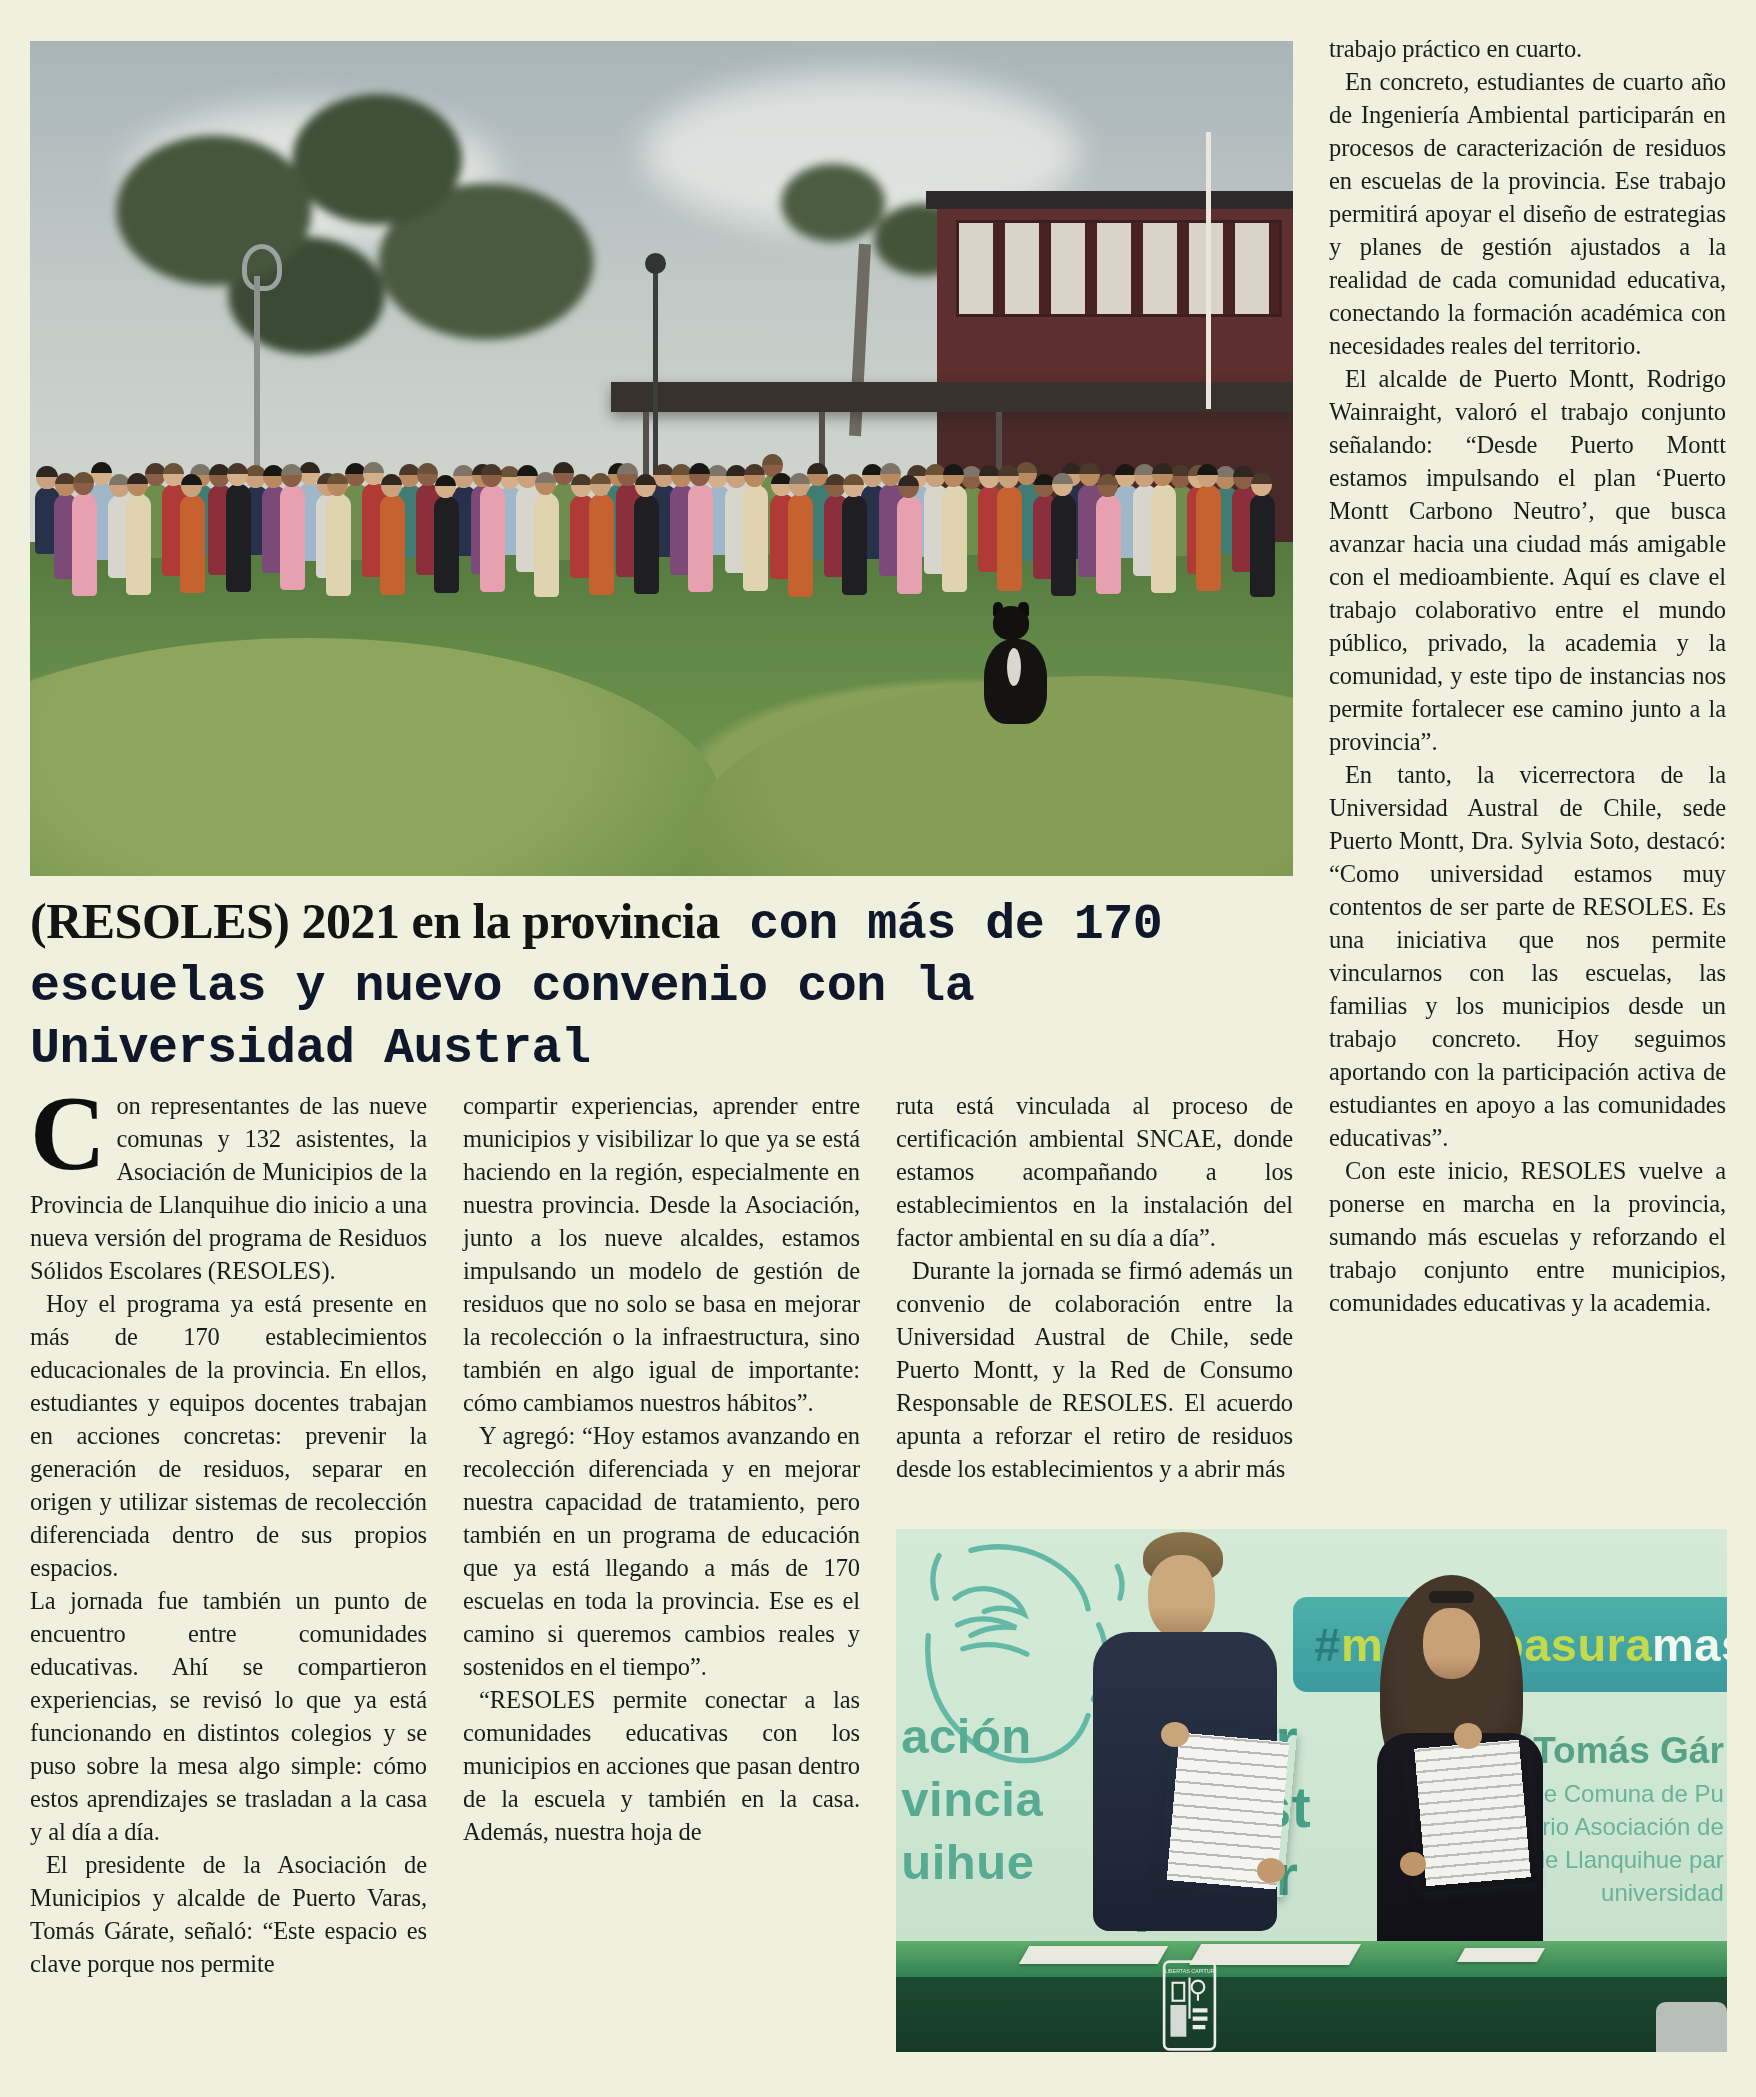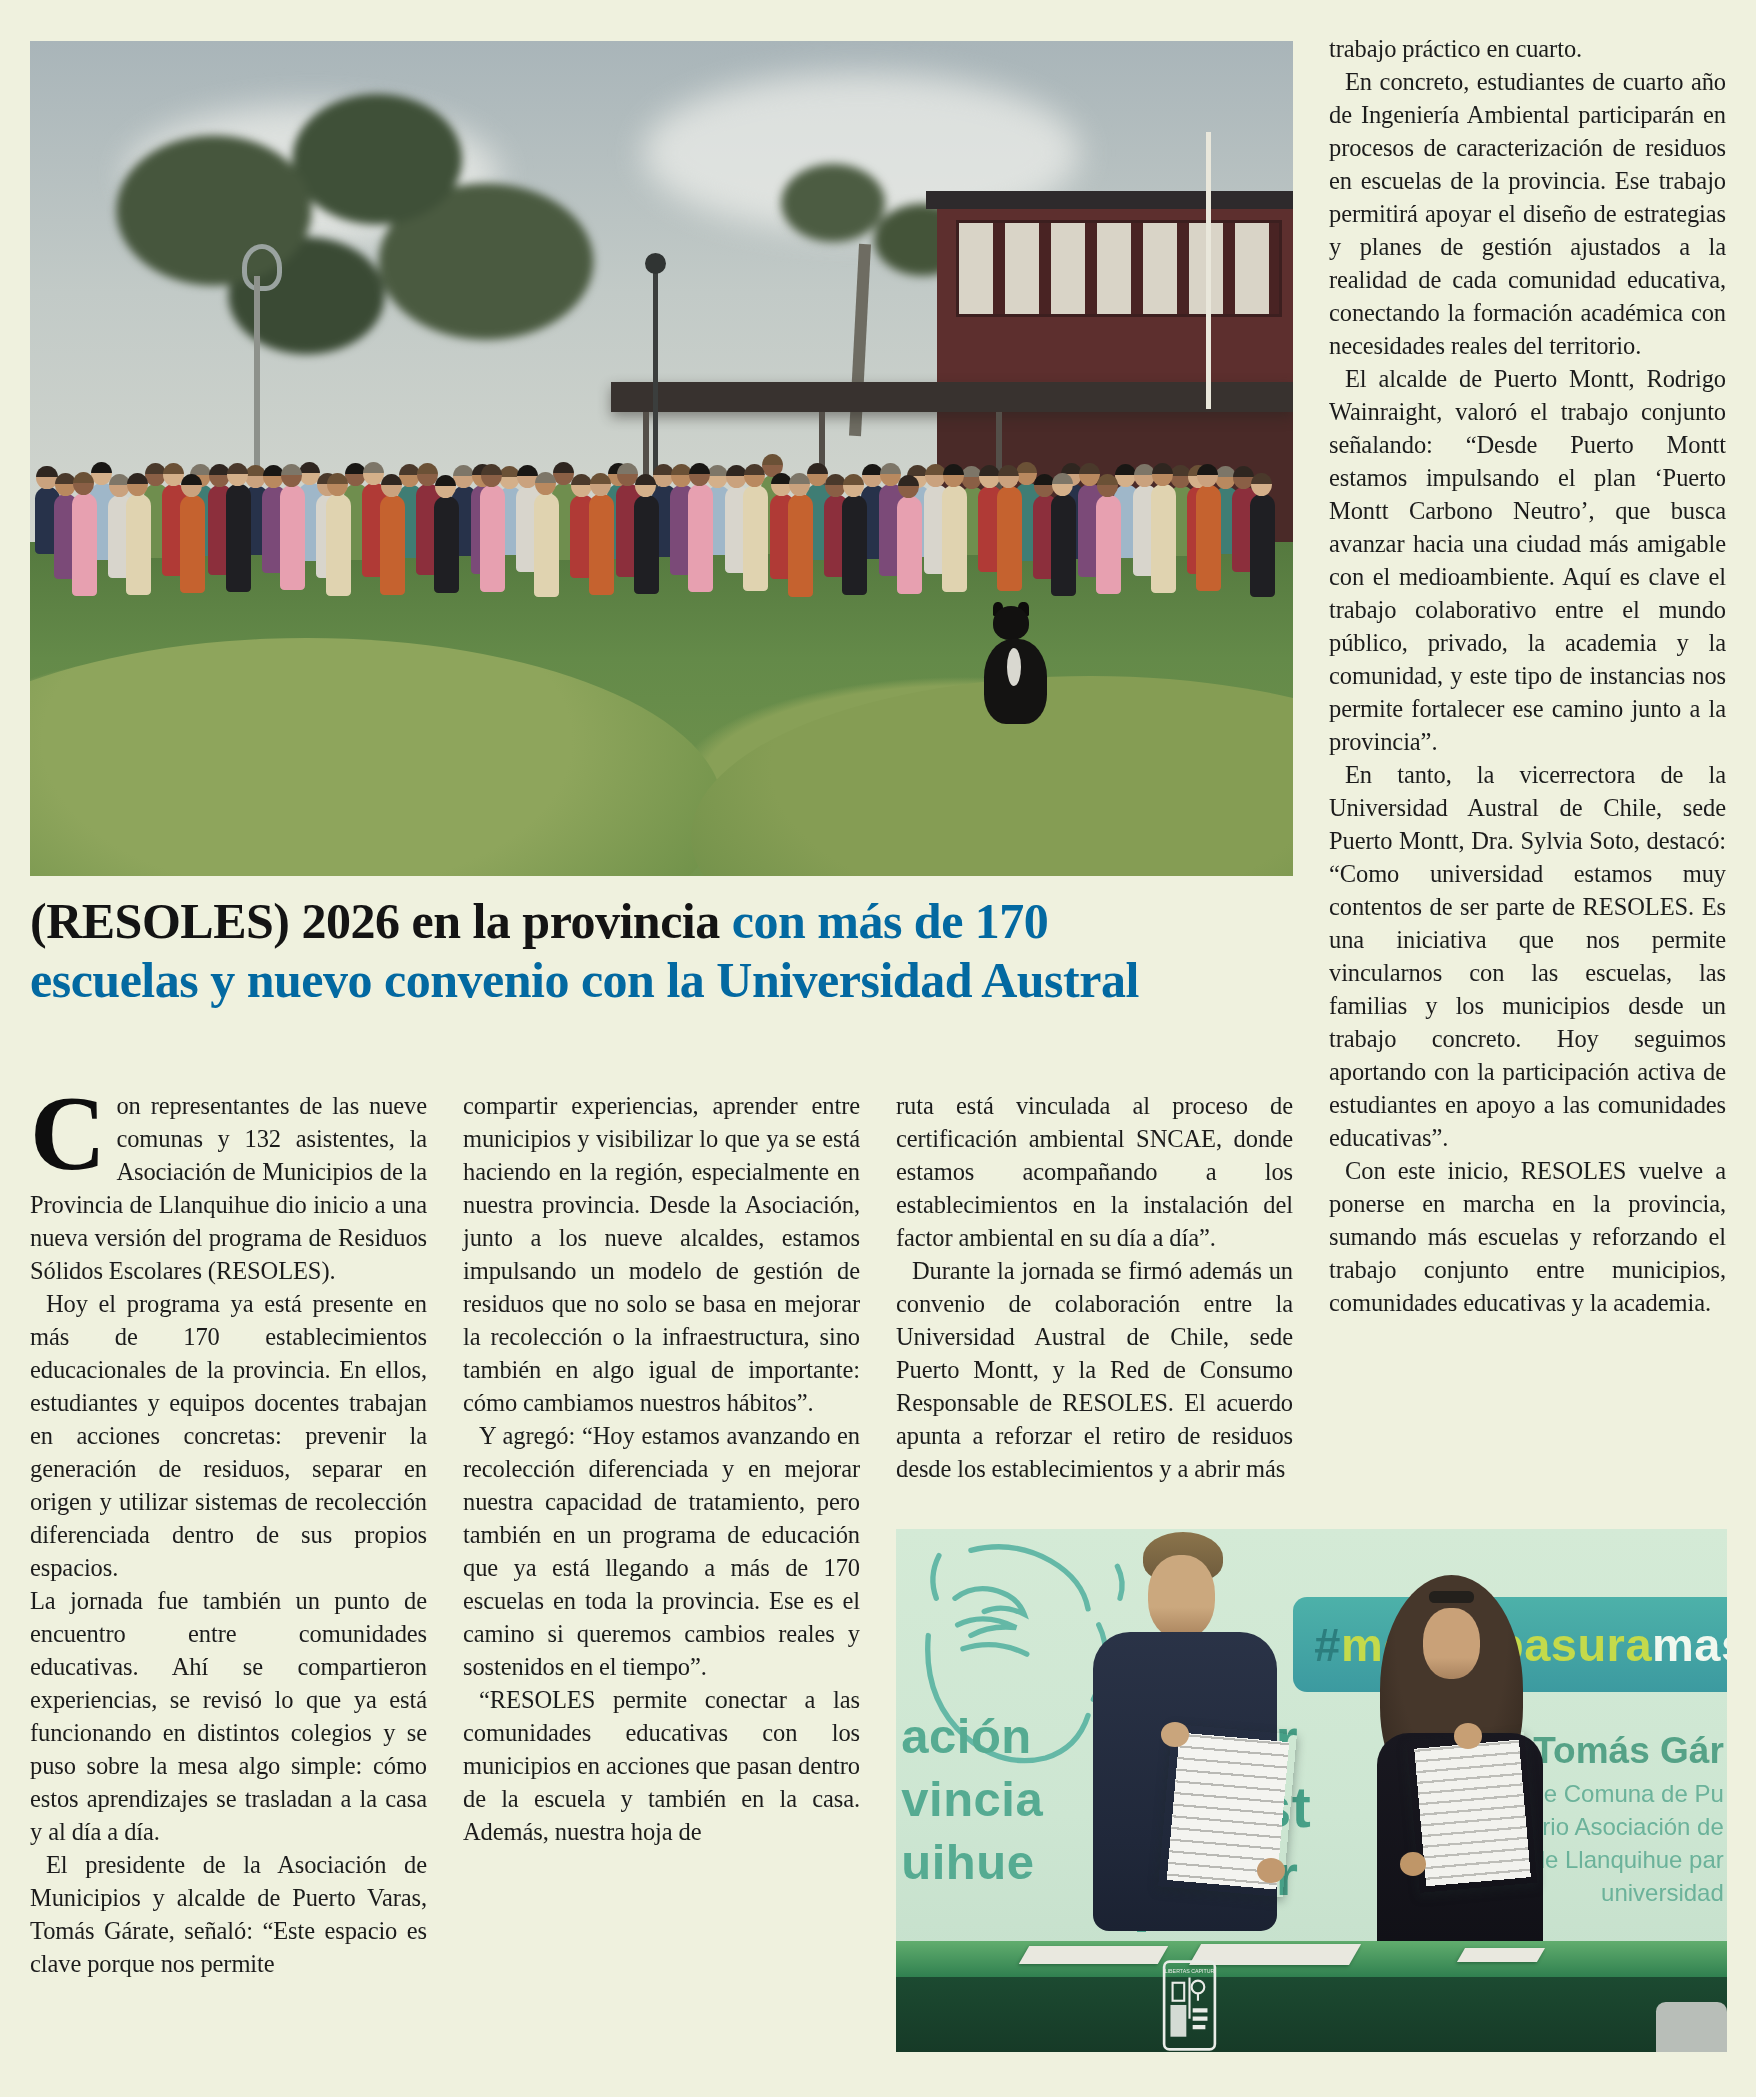--- a/index.html
+++ b/index.html
@@ -9,21 +9,21 @@
     font-family:"Liberation Serif",serif;
     color:#1c1c1c;
   }
   .abs{position:absolute;}
 
   
   #headline{
     left:30px;top:892px;width:1275px;
     font-weight:700;font-size:50px;line-height:59px;letter-spacing:-0.5px;
   }
-  #headline .green{color:#0369a1;}
+  #headline .green{color:#0f172a;font-family:Liberation Mono, monospace;}
   #headline .black{color:#141414;}
 
   
   .col{
     top:1089px;width:397px;
     font-size:24.5px;line-height:33px;text-align:justify;
     letter-spacing:-0.1px;
   }
   .col p{margin:0;}
   .col p.indent{text-indent:16px;}
@@ -397,21 +397,21 @@
   <div class="abs" id="dog">
     <div class="ear" style="left:23.5px;"></div>
     <div class="ear" style="left:49px;"></div>
     <div class="head"></div>
     <div class="body"></div>
     <div class="chest"></div>
   </div>
 </div>
 
 <h1 class="abs" id="headline" style="margin:0;">
-  <div><span class="black">(RESOLES) 2026 en la provincia</span><span class="green"> con más de 170</span></div>
+  <div><span class="black">(RESOLES) 2021 en la provincia</span><span class="green"> con más de 170</span></div>
   <div><span class="green">escuelas y nuevo convenio con la Universidad Austral</span></div>
 </h1>
 
 <div class="abs col" id="col1">
   <p><span class="dropcap">C</span><span>on representantes de las nueve comunas y 132 asistentes, la Asociación de Municipios de la Provincia de Llanquihue dio inicio a una nueva versión del programa de Residuos Sólidos Escolares (RESOLES).</span></p>
   <p class="indent">Hoy el programa ya está presente en más de 170 establecimientos educacionales de la provincia. En ellos, estudiantes y equipos docentes trabajan en acciones concretas: prevenir la generación de residuos, separar en origen y utilizar sistemas de recolección diferenciada dentro de sus propios espacios.</p>
   <p>La jornada fue también un punto de encuentro entre comunidades educativas. Ahí se compartieron experiencias, se revisó lo que ya está funcionando en distintos colegios y se puso sobre la mesa algo simple: cómo estos aprendizajes se trasladan a la casa y al día a día.</p>
   <p class="indent">El presidente de la Asociación de Municipios y alcalde de Puerto Varas, Tomás Gárate, señaló: “Este espacio es clave porque nos permite</p>
 </div>
 

